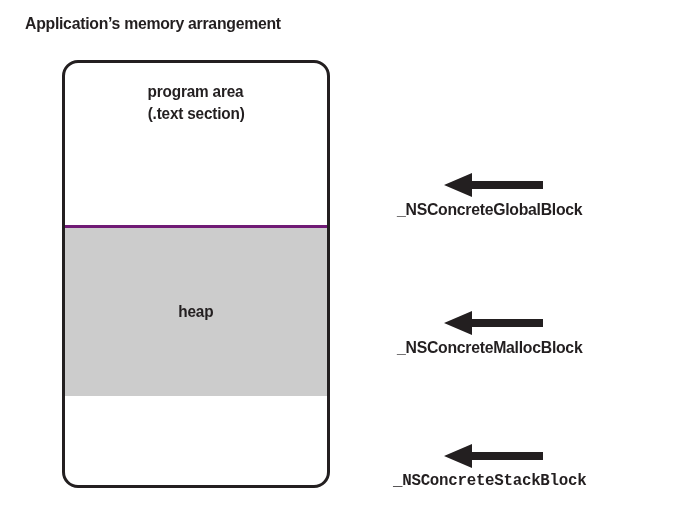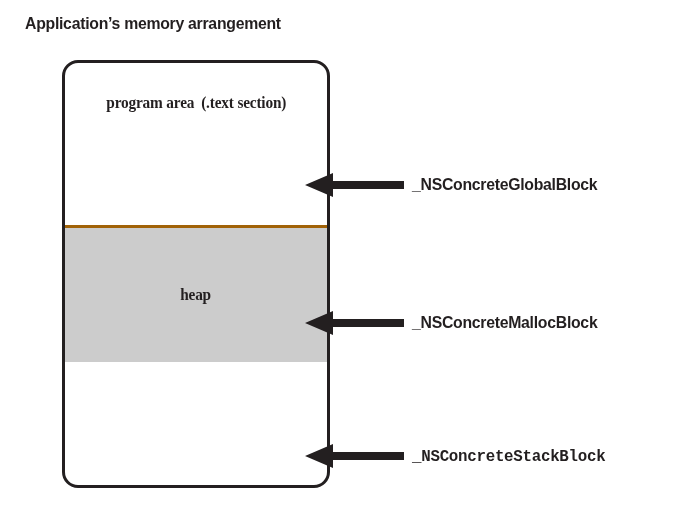--- a/index.html
+++ b/index.html
@@ -43,52 +43,52 @@
     background: #ffffff;
     overflow: hidden;
   }
 
   .mem-segment {
     position: absolute;
     left: 0;
     width: 100%;
     box-sizing: border-box;
     display: flex;
-    flex-direction: row;
+    flex-direction: column;
     align-items: center;
     justify-content: center;
     text-align: center;
-    font-family: Liberation Serif, serif;
   }
 
   .seg-line {
     font-size: 16.5px;
     font-weight: bold;
     line-height: 1.32;
     letter-spacing: -0.2px;
     transform: scaleX(0.93);
     transform-origin: center center;
     white-space: nowrap;
     color: #231f20;
   }
 
   
   #segment-program { top: 0px;   height: 80px; }
   #segment-data    { top: 80px;  height: 82px; border-top: 3px solid #231f20; }
-  #segment-heap    { top: 162px; height: 137px; border-top: 3px solid #a16207; background: #cccccc; align-items: center; }
+  #segment-heap    { top: 162px; height: 171px; border-top: 3px solid #701a75; background: #cccccc; align-items: center; }
   #segment-stack   { top: 357px; height: 65px;  border-top: 3px solid #231f20; }
 
   
   .arrow-row {
     position: absolute;
     left: 303px;
     width: 380px;
     height: 30px;
     display: flex;
     align-items: center;
+    flex-direction: column;
   }
   #arrow-row-global { top: 170px; }
   #arrow-row-malloc { top: 308px; }
   #arrow-row-stack  { top: 441px; font-family: Liberation Mono, monospace; }
 
   .arrow-graphic {
     flex: 0 0 auto;
     width: 102px;
     height: 30px;
     display: block;

